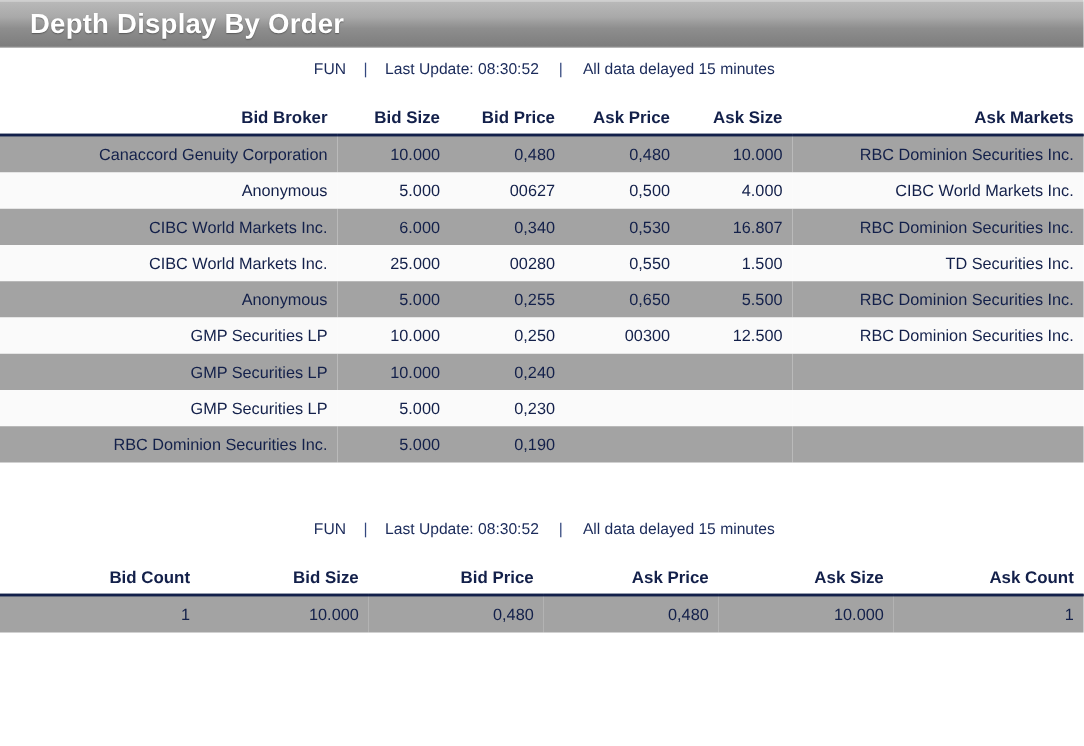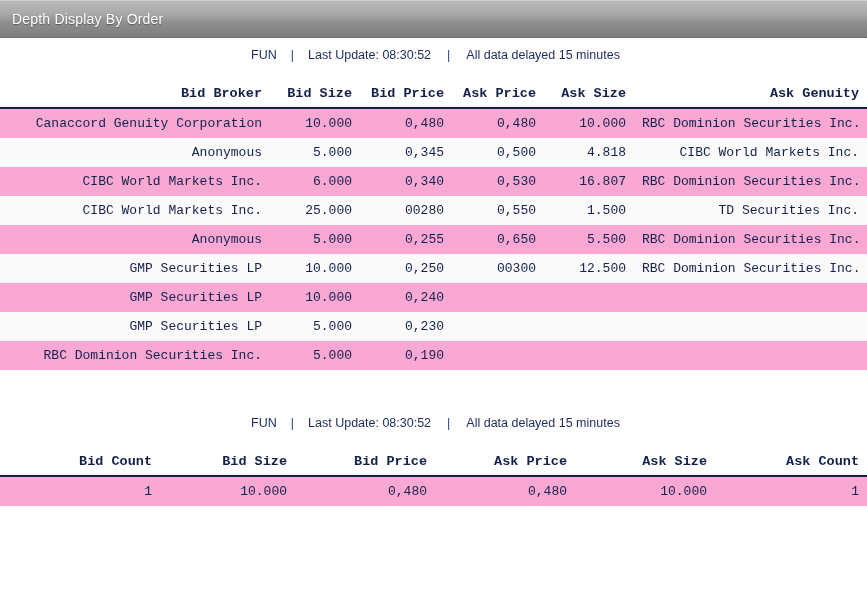--- a/index.html
+++ b/index.html
@@ -22,23 +22,23 @@
     height: 38px;
     background: linear-gradient(to bottom, #b9b9b9 0%, #a9a9a9 35%, #8e8e8e 60%, #7d7d7d 100%);
     border-top: 1px solid #cfcfcf;
     border-bottom: 1px solid #6f6f6f;
     display: flex;
     align-items: center;
     box-sizing: border-box;
   }
   .panel-title {
     color: #ffffff;
-    font-size: 14px;
-    font-weight: normal;
-    padding-left: 12px;
+    font-size: 22px;
+    font-weight: bold;
+    padding-left: 24px;
     letter-spacing: 0.2px;
     text-shadow: 0 1px 1px rgba(0,0,0,0.35);
   }
   .meta-bar {
     padding: 10px 0 8px 4px;
     font-size: 12.5px;
     color: #1a2a5a;
     display: flex;
     align-items: center;
     white-space: nowrap;
@@ -48,41 +48,40 @@
     color: #33477e;
     padding: 0 14px;
   }
   .meta-sep.wide {
     padding: 0 16px;
   }
   table {
     border-collapse: collapse;
     width: 867px;
     table-layout: fixed;
-    font-family: Liberation Mono, monospace;
   }
   th {
     font-size: 13.5px;
     font-weight: bold;
     color: #13204a;
     padding: 4px 8px 6px 8px;
     text-align: right;
     border-bottom: 2px solid #13204a;
     white-space: nowrap;
   }
   td {
     font-size: 13px;
     color: #13204a;
     padding: 4px 8px;
     text-align: right;
     white-space: nowrap;
     height: 21px;
   }
   tbody tr.odd td {
-    background: #f9a8d4;
+    background: #a3a3a3;
   }
   tbody tr.even td {
     background: #fafafa;
   }
   .order-table col.c0 { width: 270px; }
   .order-table col.c1 { width: 90px; }
   .order-table col.c2 { width: 92px; }
   .order-table col.c3 { width: 92px; }
   .order-table col.c4 { width: 90px; }
   .order-table col.c5 { width: 233px; }
@@ -123,38 +122,38 @@
         <col class="c4">
         <col class="c5">
     </colgroup>
     <thead>
       <tr>
         <th>Bid Broker</th>
         <th>Bid Size</th>
         <th>Bid Price</th>
         <th>Ask Price</th>
         <th>Ask Size</th>
-        <th>Ask Genuity</th>
+        <th>Ask Markets</th>
       </tr>
     </thead>
     <tbody>
       <tr class="odd">
         <td>Canaccord Genuity Corporation</td>
         <td>10.000</td>
         <td>0,480</td>
         <td>0,480</td>
         <td>10.000</td>
         <td>RBC Dominion Securities Inc.</td>
       </tr>
       <tr class="even">
         <td>Anonymous</td>
         <td>5.000</td>
-        <td>0,345</td>
+        <td>00627</td>
         <td>0,500</td>
-        <td>4.818</td>
+        <td>4.000</td>
         <td>CIBC World Markets Inc.</td>
       </tr>
       <tr class="odd">
         <td>CIBC World Markets Inc.</td>
         <td>6.000</td>
         <td>0,340</td>
         <td>0,530</td>
         <td>16.807</td>
         <td>RBC Dominion Securities Inc.</td>
       </tr>

